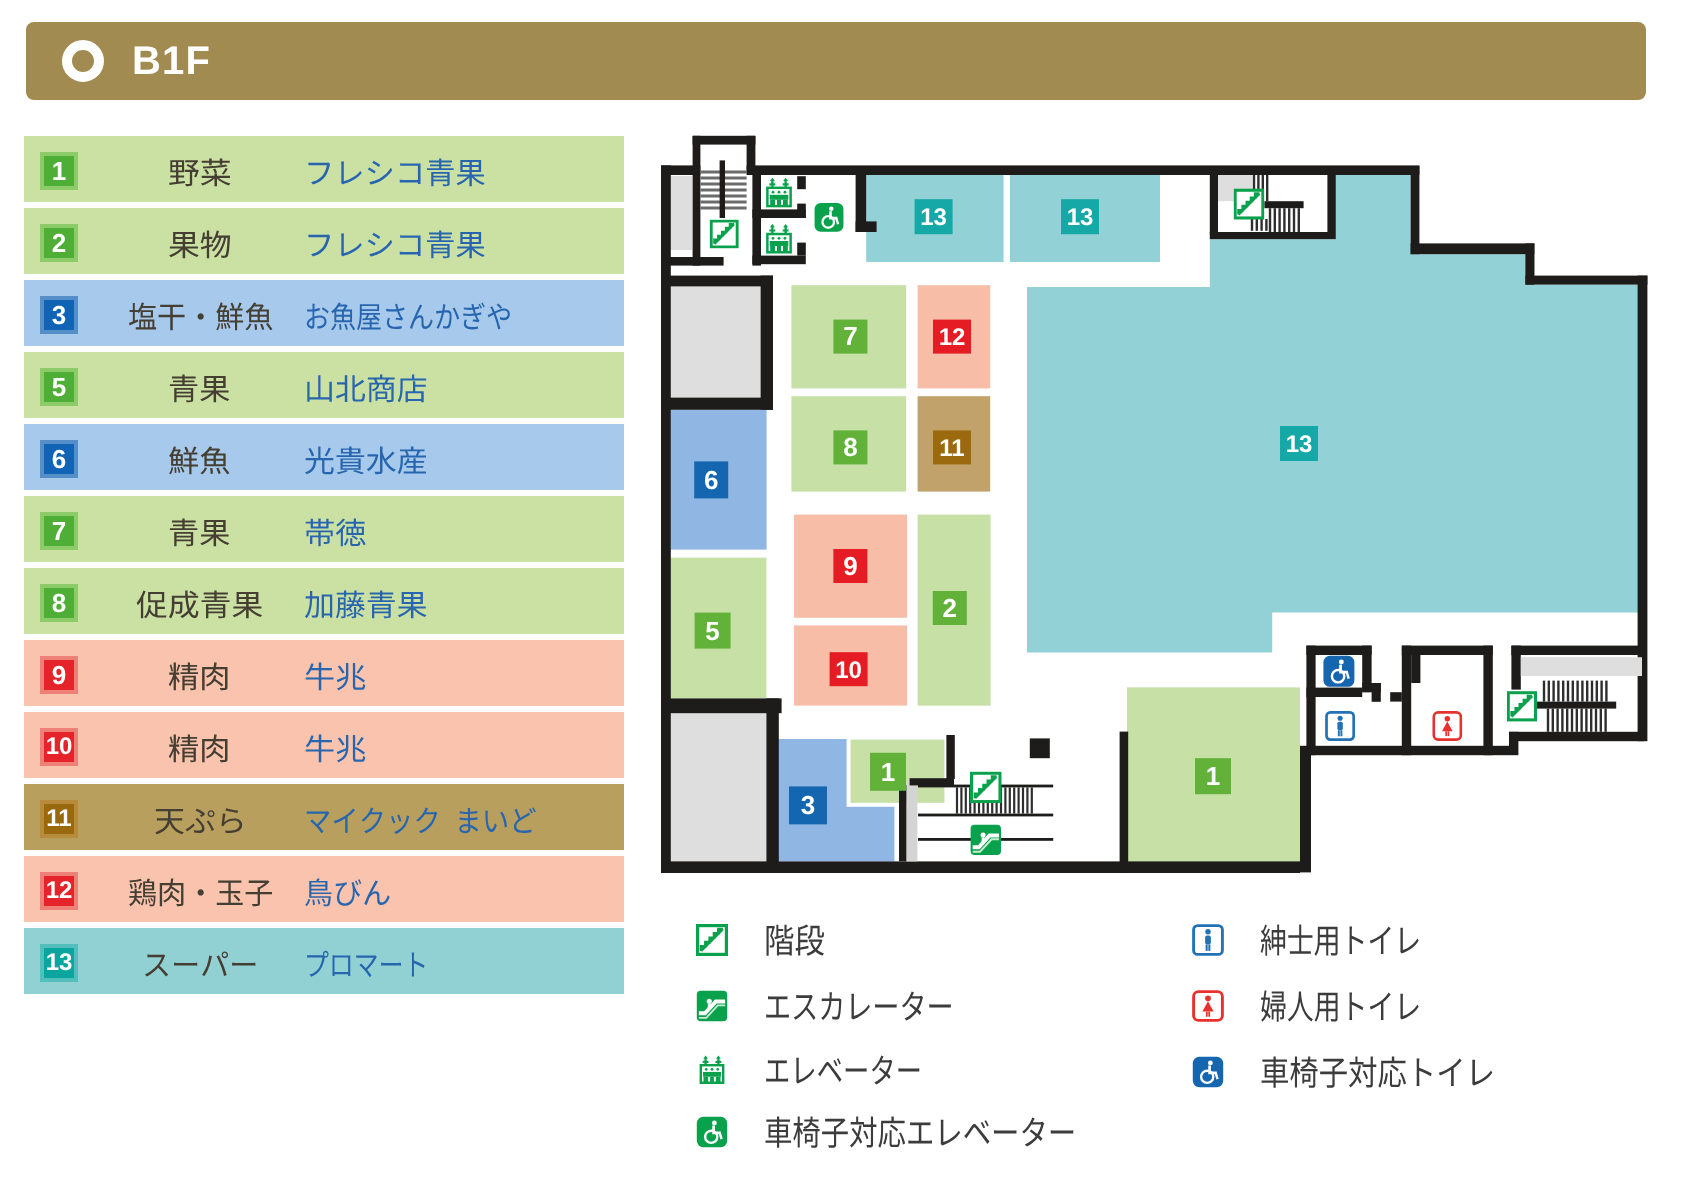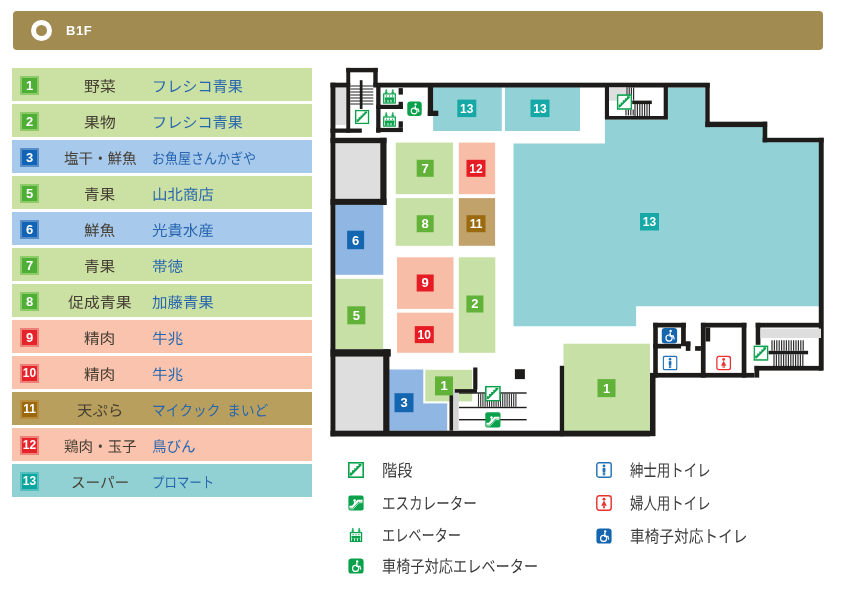--- a/index.html
+++ b/index.html
@@ -15,21 +15,21 @@
 .nb-t{background:#0ba5a0;border-color:#52bfbc;}
 .lg-row{position:absolute;height:17px;}
 </style>
 </head>
 <body>
 
 <div class="abs" style="left:13px;top:11px;width:810px;height:39px;background:#a28b50;border-radius:4px;"></div>
 
 <div class="abs" style="left:31px;top:20px;width:11px;height:11px;border:5px solid #fff;border-radius:50%;"></div>
 
-<div class="abs" style="left:66px;top:11px;height:39px;line-height:40px;font-size:13px;font-weight:bold;color:#fff;letter-spacing:0.6px;">B1F</div>
+<div class="abs" style="left:66px;top:11px;height:39px;line-height:40px;font-size:20px;font-weight:bold;color:#fff;letter-spacing:0.6px;">B1F</div>
 
 <div class="row bg-g" style="top:68px;">
     <span class="num nb-g">1</span>
     <svg class="abs" style="left:72.1px;top:9px;overflow:visible" width="32" height="16">
       <path transform="translate(0,14.9) scale(1.0608,1)" fill="#453e33" d="M2 -8.4H3.8V-6.7H2.0ZM4.8 -8.4H6.6V-6.7H4.8ZM2 -10.9H3.8V-9.3H2.0ZM4.8 -10.9H6.6V-9.3H4.8ZM0.6 -0.5 0.7 0.6C2.6 0.3 5.4 -0 8 -0.4L7.9 -1.4L4.9 -1.0V-3.1H7.6V-4.1H4.9V-5.8H7.6V-11.8H1.1V-5.8H3.8V-4.1H1.1V-3.1H3.8V-0.9ZM8.7 -9.2C9.8 -8.6 11 -7.8 11.8 -7.0H7.9V-5.9H10.3V-0.2C10.3 0 10.2 0.1 10 0.1C9.8 0.1 9 0.1 8.1 0.1C8.2 0.4 8.4 0.9 8.5 1.2C9.6 1.2 10.4 1.2 10.8 1.0C11.3 0.8 11.4 0.5 11.4 -0.2V-5.9H13.2C12.9 -5 12.6 -4.1 12.3 -3.5L13.3 -3.3C13.7 -4.2 14.2 -5.6 14.5 -6.8L13.8 -7.0L13.6 -7.0H12.7L13 -7.3C12.7 -7.7 12.2 -8.1 11.7 -8.4C12.7 -9.3 13.6 -10.3 14.3 -11.4L13.6 -11.9L13.3 -11.8H8.1V-10.8H12.5C12.1 -10.2 11.5 -9.5 10.9 -9.0C10.4 -9.3 9.9 -9.6 9.4 -9.9Z M27.2 -9.7C24.7 -9.1 20.1 -8.8 16.4 -8.7C16.5 -8.4 16.6 -8 16.6 -7.7C20.5 -7.8 25.1 -8.1 28.1 -8.8ZM17 -6.9C17.6 -6.3 18.2 -5.3 18.4 -4.7L19.4 -5.1C19.2 -5.7 18.6 -6.7 18 -7.3ZM21.2 -7.3C21.6 -6.7 22 -5.8 22.1 -5.2L23.1 -5.6C23 -6.1 22.6 -7 22.2 -7.6ZM27.1 -7.9C26.7 -7 26 -5.7 25.4 -5.0L26.3 -4.6C26.9 -5.3 27.6 -6.5 28.2 -7.5ZM24.4 -12.6V-11.5H20.6V-12.6H19.4V-11.5H15.9V-10.5H19.4V-9.3H20.6V-10.5H24.4V-9.5H25.6V-10.5H29.1V-11.5H25.6V-12.6ZM21.9 -5.1V-4.0H15.9V-2.9H20.9C19.5 -1.7 17.4 -0.6 15.5 -0.1C15.8 0.2 16.1 0.6 16.3 0.9C18.3 0.2 20.4 -1.1 21.9 -2.6V1.2H23.1V-2.6C24.4 -1.1 26.6 0.2 28.7 0.8C28.8 0.5 29.2 0.1 29.4 -0.2C27.4 -0.7 25.3 -1.7 24 -2.9H29.2V-4.0H23.1V-5.1Z"></path>
     </svg>
     <svg class="abs" style="left:140px;top:9px;overflow:visible" width="91" height="16">
       <path transform="translate(0,14.9) scale(1.0098,1)" fill="#2766af" d="M12.9 -10 12 -10.6C11.7 -10.5 11.4 -10.5 11.2 -10.5C10.5 -10.5 4.5 -10.5 3.7 -10.5C3.2 -10.5 2.6 -10.5 2.2 -10.6V-9.3C2.6 -9.3 3.1 -9.3 3.7 -9.3C4.5 -9.3 10.5 -9.3 11.3 -9.3C11.1 -7.9 10.4 -5.8 9.4 -4.4C8.1 -2.8 6.4 -1.5 3.5 -0.8L4.5 0.3C7.3 -0.5 9.1 -1.9 10.5 -3.7C11.6 -5.2 12.4 -7.6 12.7 -9.2C12.8 -9.5 12.8 -9.8 12.9 -10.0Z M18.3 -0.5 19.2 0.3C19.4 0.1 19.7 0 19.8 0.0C23.6 -1.1 26.7 -2.9 28.6 -5.4L27.9 -6.4C26.1 -4 22.6 -2 19.7 -1.3C19.7 -2.1 19.7 -8.4 19.7 -9.8C19.7 -10.2 19.8 -10.8 19.8 -11.2H18.3C18.4 -10.9 18.5 -10.2 18.5 -9.8C18.5 -8.4 18.5 -2.1 18.5 -1.2C18.5 -0.9 18.4 -0.7 18.3 -0.5Z M34.5 -11.5 33.8 -10.5C34.7 -10 36.3 -8.9 37.1 -8.4L37.8 -9.4C37.1 -9.9 35.4 -11 34.5 -11.5ZM32.3 -0.8 33 0.4C34.4 0.1 36.4 -0.6 37.9 -1.4C40.3 -2.9 42.4 -4.8 43.7 -6.8L43 -8.0C41.8 -5.9 39.8 -4 37.3 -2.5C35.8 -1.7 33.9 -1.1 32.3 -0.8ZM32.2 -8.1 31.6 -7.1C32.5 -6.7 34.1 -5.6 34.9 -5.1L35.5 -6.1C34.9 -6.6 33.1 -7.7 32.2 -8.1Z M47.4 -2.0V-0.6C47.8 -0.7 48.5 -0.7 49.1 -0.7H56.4L56.4 0.1H57.7C57.7 -0.1 57.7 -0.8 57.7 -1.3V-9.1C57.7 -9.4 57.7 -9.9 57.7 -10.2C57.4 -10.2 57 -10.2 56.6 -10.2H49.2C48.7 -10.2 48.1 -10.2 47.6 -10.3V-9.0C47.9 -9 48.7 -9 49.2 -9.0H56.4V-1.9H49.0C48.4 -1.9 47.8 -2 47.4 -2.0Z M71 -5.0V-4.0H64.1V-5.0ZM63 -5.9V1.2H64.1V-1.3H71.0V-0.0C71 0.2 70.9 0.2 70.7 0.3C70.4 0.3 69.5 0.3 68.6 0.2C68.8 0.5 68.9 0.9 69 1.2C70.2 1.2 71 1.2 71.5 1.0C72 0.9 72.1 0.6 72.1 -0.0V-5.9ZM64.1 -3.2H71.0V-2.1H64.1ZM66.9 -12.6V-11.6H61.9V-10.7H66.9V-9.7H62.4V-8.8H66.9V-7.8H60.9V-6.9H74.1V-7.8H68.0V-8.8H72.7V-9.7H68.0V-10.7H73.3V-11.6H68.0V-12.6Z M77.4 -11.9V-5.9H81.9V-4.6H75.9V-3.6H81.0C79.7 -2.2 77.5 -0.9 75.5 -0.2C75.8 0 76.1 0.4 76.3 0.7C78.3 -0 80.5 -1.5 81.9 -3.1V1.2H83.1V-3.2C84.6 -1.6 86.8 -0.1 88.7 0.6C88.9 0.3 89.2 -0.1 89.5 -0.3C87.6 -0.9 85.4 -2.2 84 -3.6H89.1V-4.6H83.1V-5.9H87.7V-11.9ZM78.5 -8.4H81.9V-6.9H78.5ZM83.1 -8.4H86.5V-6.9H83.1ZM78.5 -10.9H81.9V-9.4H78.5ZM83.1 -10.9H86.5V-9.4H83.1Z"></path>
     </svg>
   </div>

